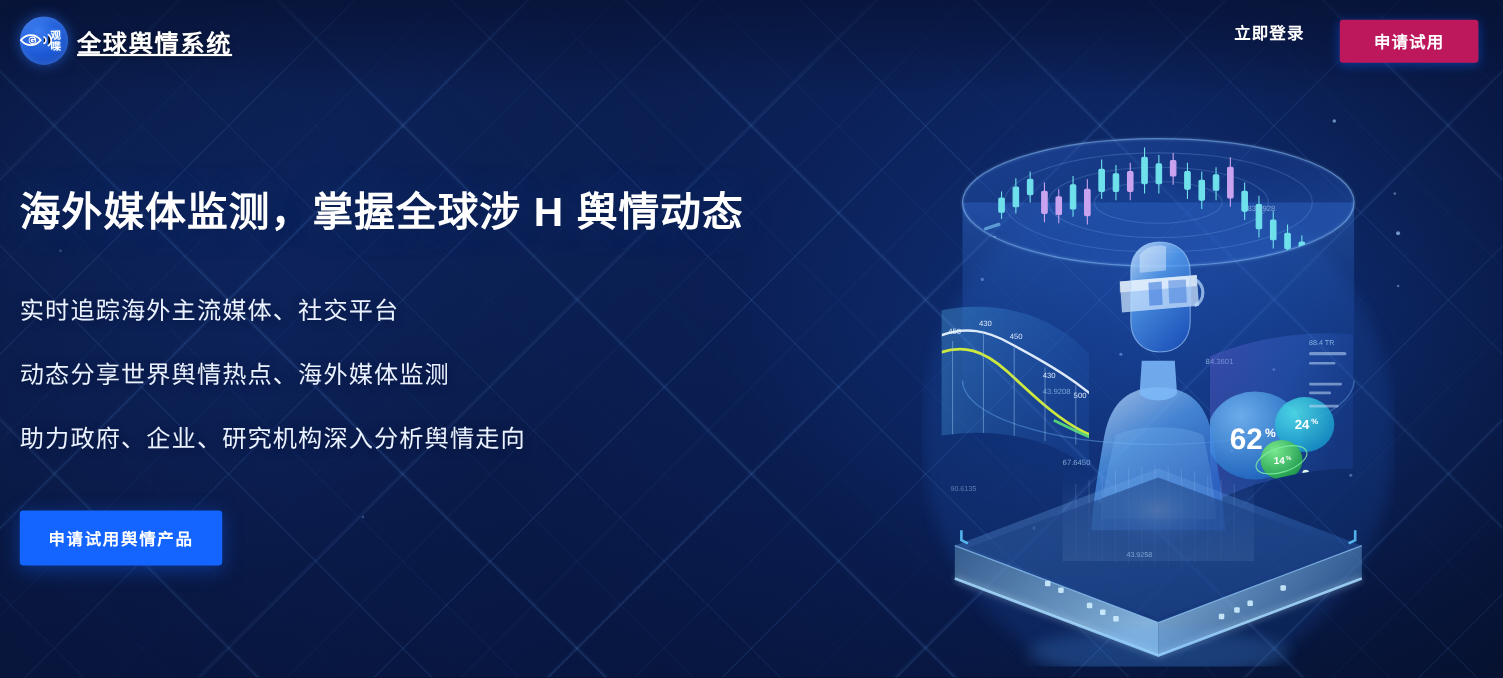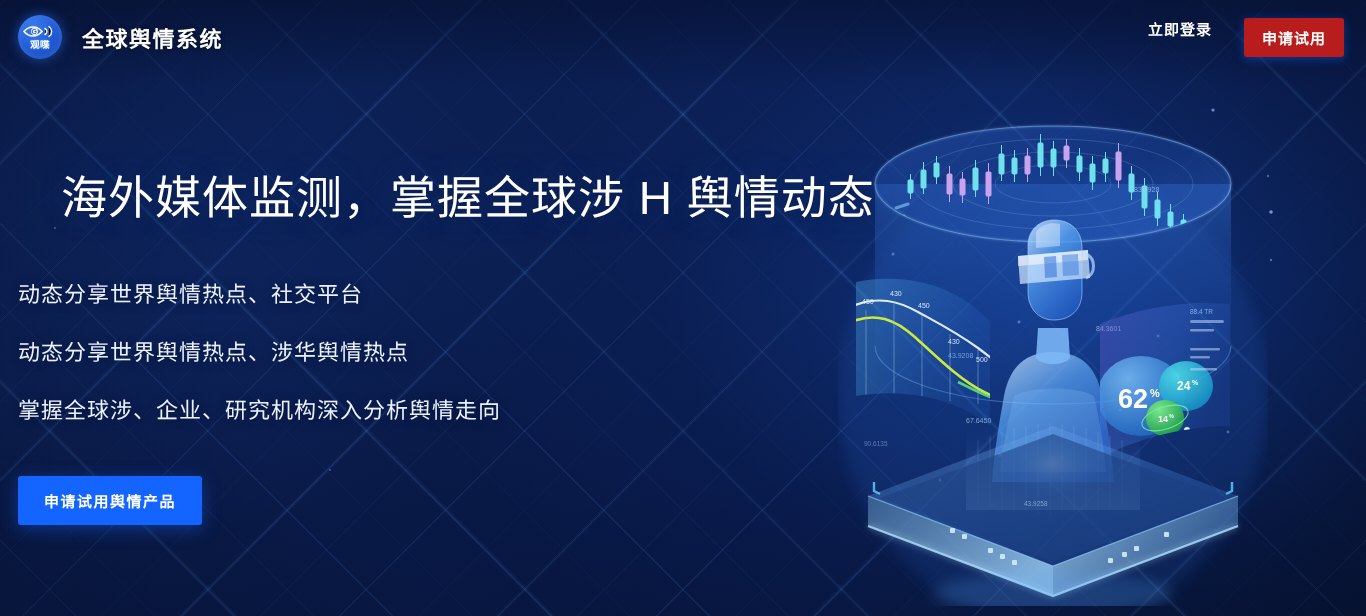--- a/index.html
+++ b/index.html
@@ -55,62 +55,62 @@
   .header {
     position:absolute; left:0; top:0; width:1366px; height:74px;
     display:flex; align-items:center; z-index:40;
   }
   .brand { display:flex; align-items:center; margin-left:18px; }
   .logo-mark {
     width:44px; height:44px; border-radius:50%;
     background:radial-gradient(circle at 36% 30%, #3b7df0 0%, #1f5bd8 48%, #1243ad 100%);
     box-shadow:0 0 12px rgba(50,120,255,0.55), inset 0 0 8px rgba(140,190,255,0.3);
     position:relative; flex:none;
-    display:flex; flex-direction:column; align-items:center; justify-content:center;
+    display:flex; align-items:center; justify-content:center;
   }
   .logo-eye {
     position:relative; width:34px; height:15px;
     display:flex; align-items:center; justify-content:center;
     margin-top:-1px;
   }
   .logo-eye svg { position:absolute; left:0; top:0; }
   .logo-sub {
     font-size:9.5px; font-weight:bold; color:#ffffff;
     letter-spacing:0.3px; line-height:1; margin-top:1px;
     text-shadow:0 0 3px rgba(90,160,255,0.9);
   }
   .brand-title {
-    margin-left:20px; font-size:22px; font-weight:bold; color:#ffffff;
+    margin-left:8px; font-size:22px; font-weight:bold; color:#ffffff;
     letter-spacing:1.5px;
     text-shadow:0 1px 4px rgba(0,0,0,0.5);
+    text-decoration:underline;
   }
   .header-right {
     margin-left:auto; margin-right:22px;
     display:flex; align-items:flex-start; gap:32px;
   }
   .login-link {
     font-size:15px; color:#ffffff; font-weight:bold;
     letter-spacing:1px; cursor:pointer; text-decoration:none;
   }
   .trial-btn {
-    background:#b91c1c;
+    background:#be185d;
     color:#ffffff; font-size:15px; font-weight:bold; letter-spacing:1px;
     border:none; border-radius:3px;
-    padding:9px 18px; cursor:pointer;
+    padding:9px 31px; cursor:pointer;
     font-family:inherit;
     box-shadow:0 2px 10px rgba(20,100,255,0.45);
   }
 
   
   .hero { position:absolute; left:18px; top:170px; z-index:30; }
   .hero-title {
-    font-size:46px; font-weight:normal; color:#ffffff;
+    font-size:37px; font-weight:bold; color:#ffffff;
     letter-spacing:1px; line-height:1.25; white-space:nowrap;
     text-shadow:0 2px 14px rgba(8,24,70,0.9), 0 0 30px rgba(60,130,240,0.25);
-    margin-left:43px;
   }
   .hero-lines { margin-top:56px; }
   .hero-line {
     font-size:22px; color:#eaf1ff; line-height:1; letter-spacing:1px;
     margin-bottom:36px; white-space:nowrap;
     text-shadow:0 1px 8px rgba(6,18,55,0.8);
   }
   .hero-line:last-child { margin-bottom:0; }
   .cta-btn {
     margin-top:54px;
@@ -492,18 +492,18 @@
 
   <div class="header-right">
     <a class="login-link" href="#">立即登录</a>
     <button class="trial-btn">申请试用</button>
   </div>
 </header>
 
 <section class="hero">
   <h1 class="hero-title">海外媒体监测，掌握全球涉 H 舆情动态</h1>
   <div class="hero-lines">
-    <div class="hero-line">动态分享世界舆情热点、社交平台</div>
-    <div class="hero-line">动态分享世界舆情热点、涉华舆情热点</div>
-    <div class="hero-line">掌握全球涉、企业、研究机构深入分析舆情走向</div>
+    <div class="hero-line">实时追踪海外主流媒体、社交平台</div>
+    <div class="hero-line">动态分享世界舆情热点、海外媒体监测</div>
+    <div class="hero-line">助力政府、企业、研究机构深入分析舆情走向</div>
   </div>
   <button class="cta-btn">申请试用舆情产品</button>
 </section>
 
 </body></html>

